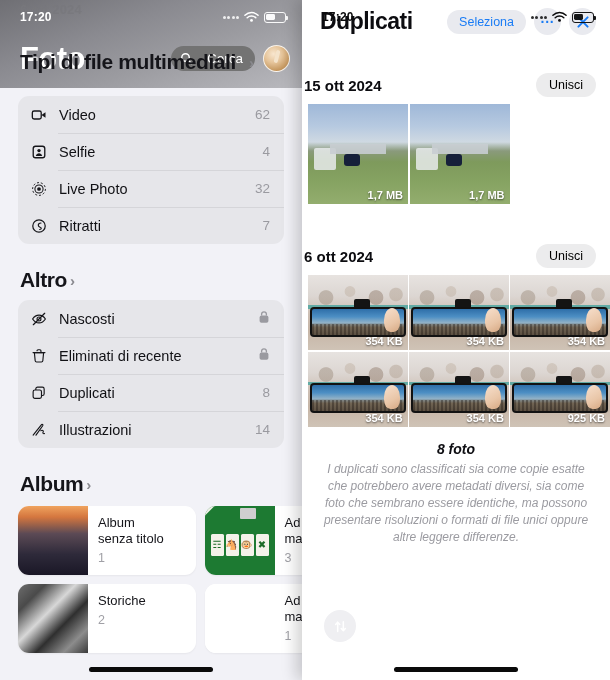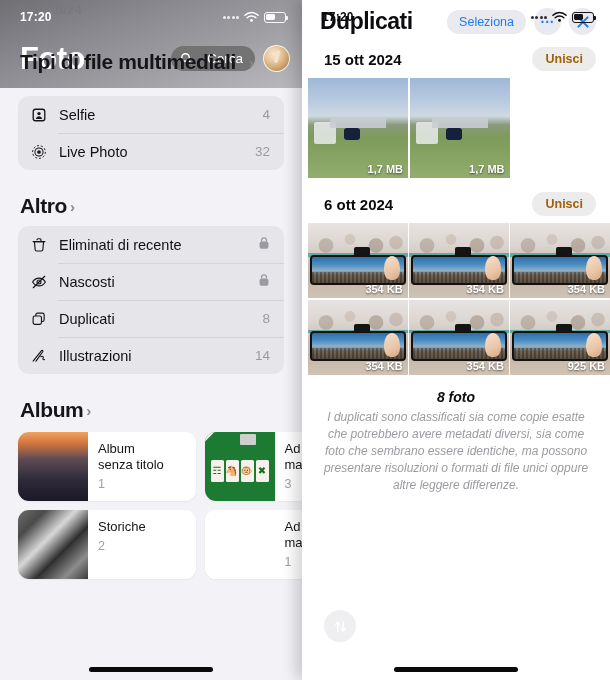--- a/index.html
+++ b/index.html
@@ -163,26 +163,26 @@
     padding: 5px 12px; font-size: 12.5px; font-weight: 500;
   }
   .round-btn {
     width: 27px; height: 27px; border-radius: 50%; background: #e9eaef;
     display: flex; align-items: center; justify-content: center;
     color: #1a7cf5; font-size: 14px; font-weight: bold;
   }
   .round-btn svg { width: 14px; height: 14px; }
 
   .group-head {
-    display: flex; align-items: center; padding: 2px 14px 7px 22px;
+    display: flex; align-items: center; padding: 2px 14px 7px 2px; margin-top: 26px;
   }
   .group-date { font-size: 15px; font-weight: bold; color: #0c0c10; }
   .merge-btn {
-    background: #ececed; color: #a16207; border-radius: 13px;
-    padding: 5px 13px; font-size: 12.5px; font-weight: 700;
+    background: #ececed; color: #000000; border-radius: 13px;
+    padding: 5px 13px; font-size: 12.5px; font-weight: 400;
   }
 
   .photo-row { display: flex; gap: 1.5px; padding: 0 0 0 6px; }
   .ph {
     position: relative; overflow: hidden;
   }
   .ph .size {
     position: absolute; right: 5px; bottom: 3px;
     font-size: 11px; font-weight: bold; color: #fff;
     text-shadow: 0 1px 2px rgba(0,0,0,.55);
@@ -303,71 +303,91 @@
       <span>Tipi di file multimediali</span>
       <span class="chev">›</span>
     </div>
 
     <div class="left-scroll">
 
       <div class="card-group">
         <div class="row">
           <span class="row-ic">
             <svg viewBox="0 0 18 18" fill="none">
+                <rect x="1.5" y="4.5" width="10" height="9" rx="2" stroke="currentColor" stroke-width="1.5"></rect>
+                <path d="M12.2 8.6 16.3 6v6l-4.1-2.6z" fill="currentColor"></path>
+              </svg>
+          </span>
+          <span class="row-label">Video</span>
+          <span class="row-count">62</span>
+        </div>
+        <div class="row">
+          <span class="row-ic">
+            <svg viewBox="0 0 18 18" fill="none">
                 <rect x="2.5" y="2.5" width="13" height="13" rx="2.6" stroke="currentColor" stroke-width="1.5"></rect>
                 <circle cx="9" cy="7.4" r="1.9" fill="currentColor"></circle>
                 <path d="M5.4 13.4c.6-2 2-3 3.6-3s3 1 3.6 3" fill="currentColor"></path>
               </svg>
           </span>
           <span class="row-label">Selfie</span>
           <span class="row-count">4</span>
         </div>
         <div class="row">
           <span class="row-ic">
             <svg viewBox="0 0 18 18" fill="none">
                 <circle cx="9" cy="9" r="2.1" fill="currentColor"></circle>
                 <circle cx="9" cy="9" r="4.6" stroke="currentColor" stroke-width="1.2"></circle>
                 <circle cx="9" cy="9" r="7.2" stroke="currentColor" stroke-width="1.1" stroke-dasharray="2.2 2.2"></circle>
               </svg>
           </span>
           <span class="row-label">Live Photo</span>
           <span class="row-count">32</span>
         </div>
+        <div class="row">
+          <span class="row-ic">
+            <svg viewBox="0 0 18 18" fill="none">
+                <circle cx="9" cy="9" r="7" stroke="currentColor" stroke-width="1.4"></circle>
+                <path d="M11.2 5.6c-1.8 0-3 1.1-3 2.6 0 2.6 3.4 1.7 3.4 3.4 0 .9-.9 1.3-1.9 1.3" stroke="currentColor" stroke-width="1.3" stroke-linecap="round"></path>
+              </svg>
+          </span>
+          <span class="row-label">Ritratti</span>
+          <span class="row-count">7</span>
+        </div>
       </div>
 
       <div class="section-head">
         <span>Altro</span>
         <span class="chev">›</span>
       </div>
 
       <div class="card-group">
         <div class="row">
           <span class="row-ic">
             <svg viewBox="0 0 18 18" fill="none">
-                <path d="M3.8 5.2h10.4l-.9 9.2a1.6 1.6 0 0 1-1.6 1.4H6.3a1.6 1.6 0 0 1-1.6-1.4L3.8 5.2z" stroke="currentColor" stroke-width="1.3"></path>
-                <path d="M2.3 5.2h13.4M6.8 3.1c0-.6.5-1.1 1.1-1.1h2.2c.6 0 1.1.5 1.1 1.1v2.1" stroke="currentColor" stroke-width="1.3" stroke-linecap="round"></path>
-              </svg>
-          </span>
-          <span class="row-label">Eliminati di recente</span>
+                <path d="M1.8 9S4.6 4.6 9 4.6 16.2 9 16.2 9 13.4 13.4 9 13.4 1.8 9 1.8 9z" stroke="currentColor" stroke-width="1.3"></path>
+                <circle cx="9" cy="9" r="2.2" stroke="currentColor" stroke-width="1.3"></circle>
+                <path d="M2.6 15.4 15.4 2.6" stroke="currentColor" stroke-width="1.4" stroke-linecap="round"></path>
+              </svg>
+          </span>
+          <span class="row-label">Nascosti</span>
           <span class="row-lock">
             <svg viewBox="0 0 12 14" fill="none">
                 <rect x="1.6" y="5.6" width="8.8" height="7.2" rx="1.8" fill="currentColor"></rect>
                 <path d="M3.6 5.6V4.2a2.4 2.4 0 0 1 4.8 0v1.4" stroke="currentColor" stroke-width="1.3"></path>
               </svg>
           </span>
         </div>
         <div class="row">
           <span class="row-ic">
             <svg viewBox="0 0 18 18" fill="none">
-                <path d="M1.8 9S4.6 4.6 9 4.6 16.2 9 16.2 9 13.4 13.4 9 13.4 1.8 9 1.8 9z" stroke="currentColor" stroke-width="1.3"></path>
-                <circle cx="9" cy="9" r="2.2" stroke="currentColor" stroke-width="1.3"></circle>
-                <path d="M2.6 15.4 15.4 2.6" stroke="currentColor" stroke-width="1.4" stroke-linecap="round"></path>
-              </svg>
-          </span>
-          <span class="row-label">Nascosti</span>
+                <path d="M3.8 5.2h10.4l-.9 9.2a1.6 1.6 0 0 1-1.6 1.4H6.3a1.6 1.6 0 0 1-1.6-1.4L3.8 5.2z" stroke="currentColor" stroke-width="1.3"></path>
+                <path d="M2.3 5.2h13.4M6.8 3.1c0-.6.5-1.1 1.1-1.1h2.2c.6 0 1.1.5 1.1 1.1v2.1" stroke="currentColor" stroke-width="1.3" stroke-linecap="round"></path>
+              </svg>
+          </span>
+          <span class="row-label">Eliminati di recente</span>
           <span class="row-lock">
             <svg viewBox="0 0 12 14" fill="none">
                 <rect x="1.6" y="5.6" width="8.8" height="7.2" rx="1.8" fill="currentColor"></rect>
                 <path d="M3.6 5.6V4.2a2.4 2.4 0 0 1 4.8 0v1.4" stroke="currentColor" stroke-width="1.3"></path>
               </svg>
           </span>
         </div>
         <div class="row">
           <span class="row-ic">
             <svg viewBox="0 0 18 18" fill="none">

